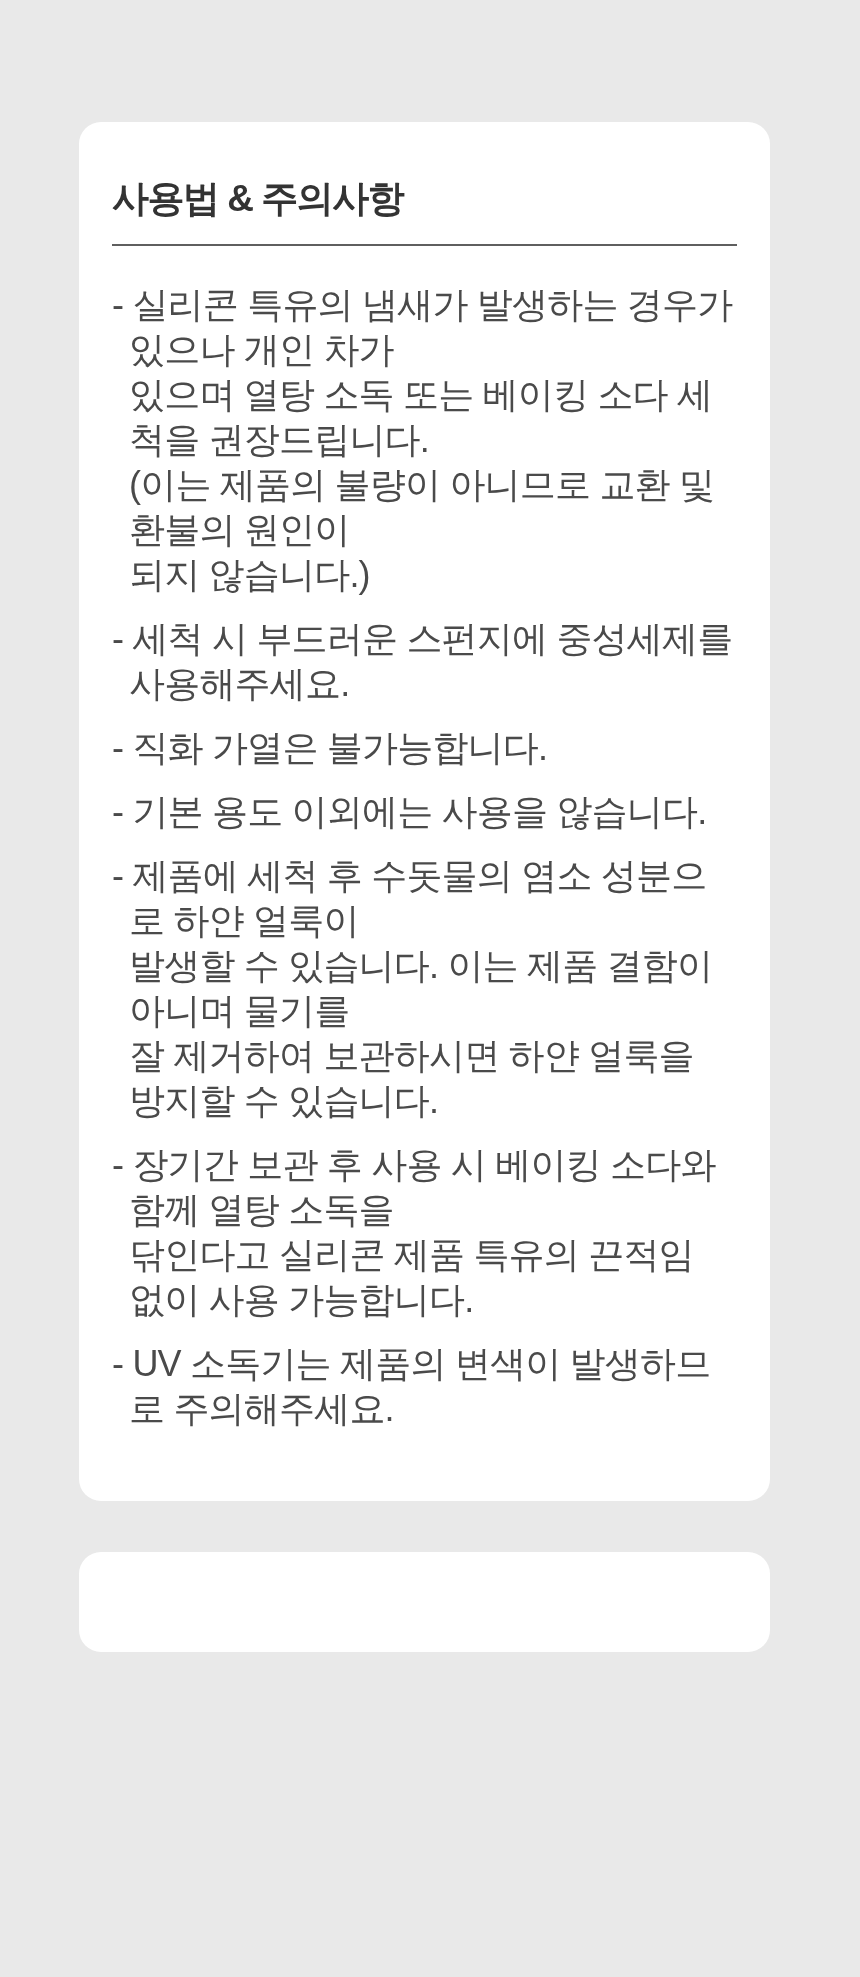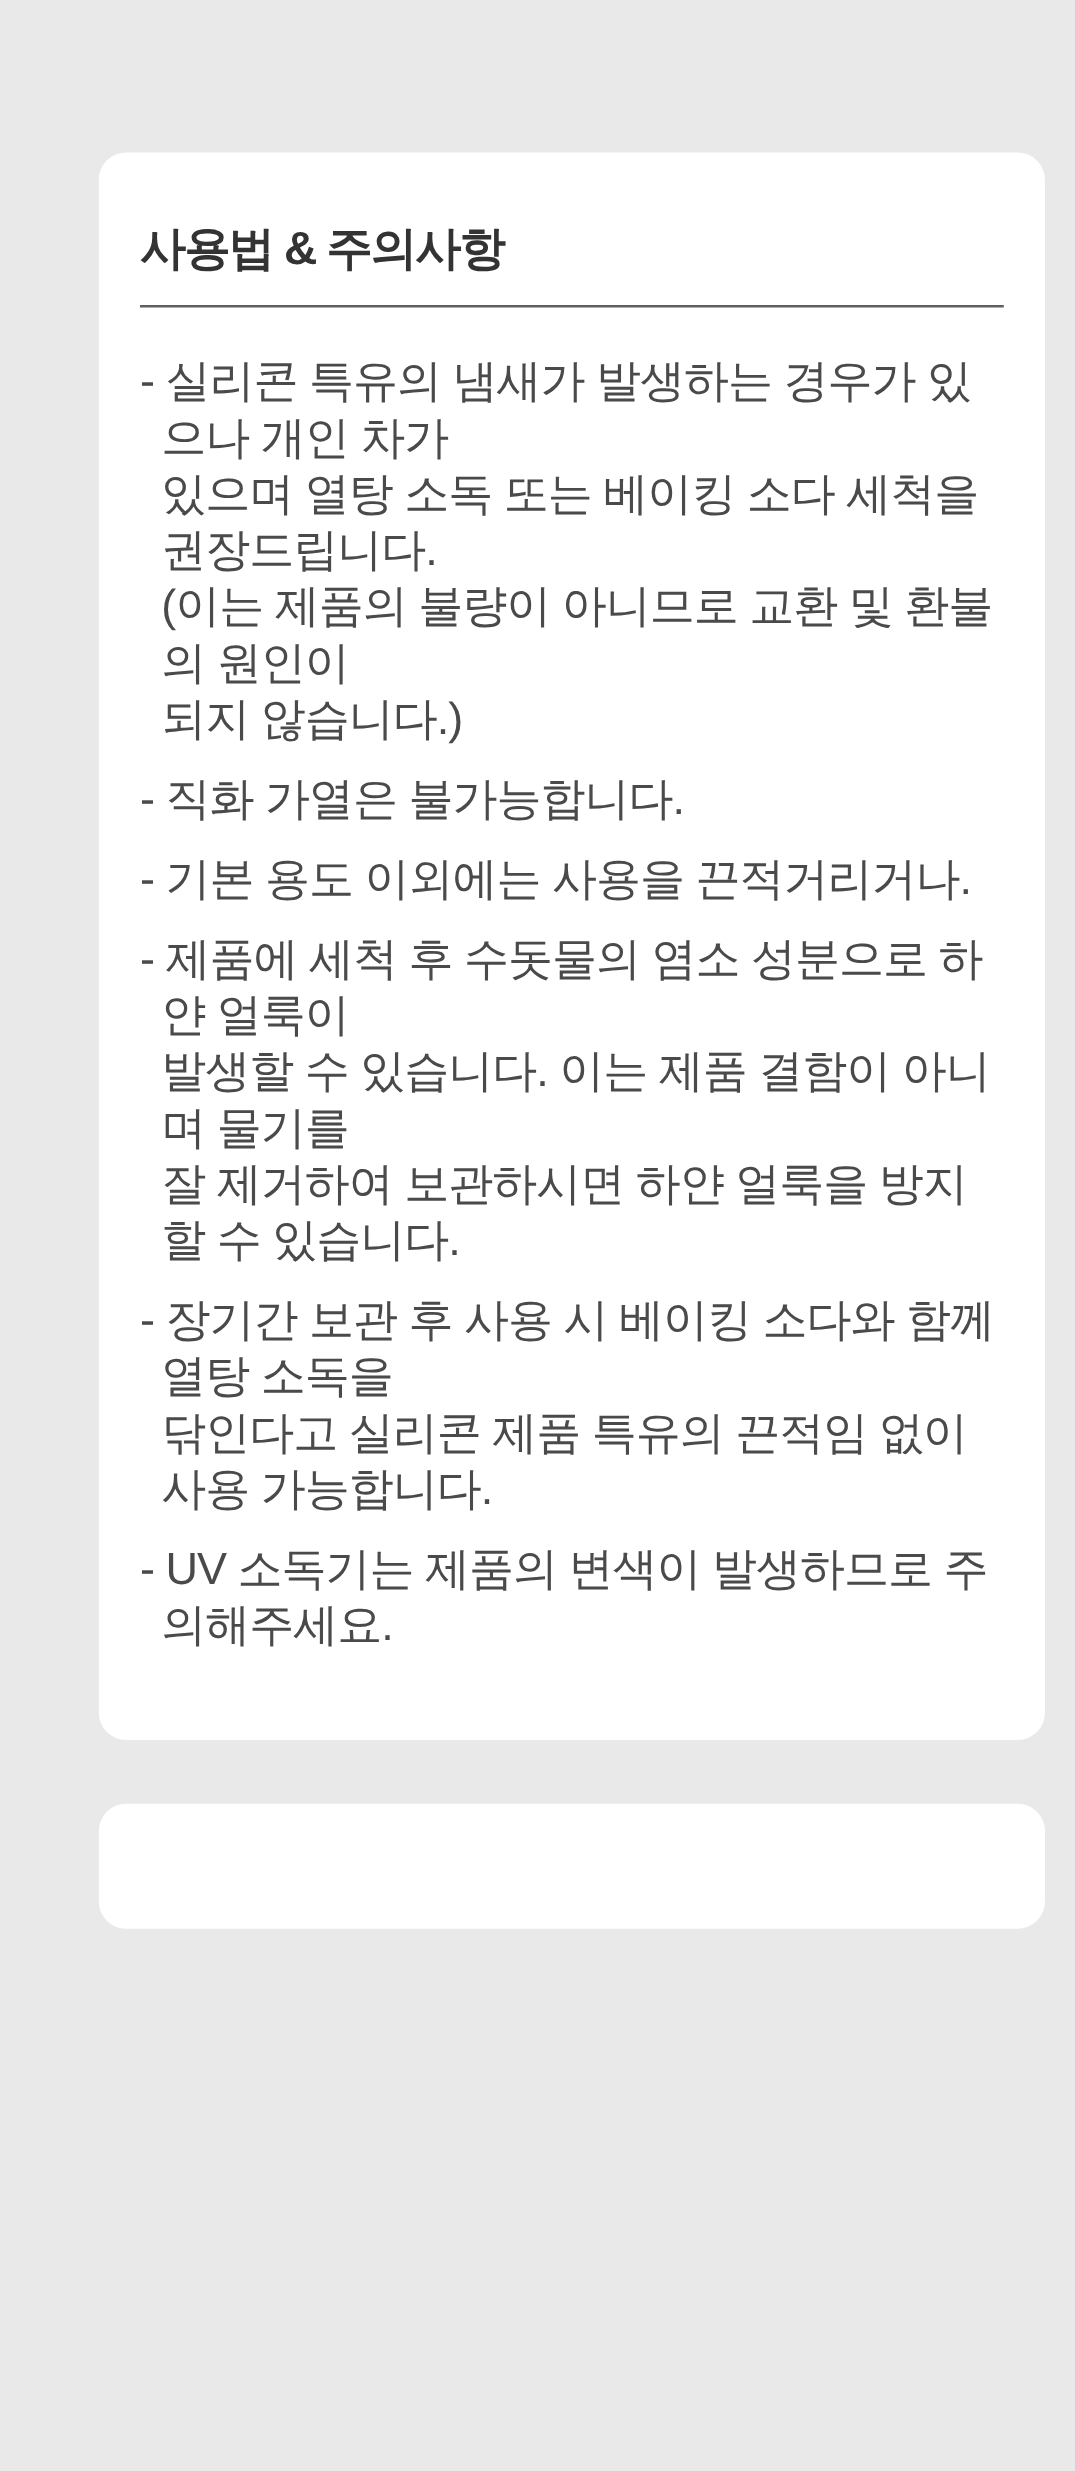--- a/index.html
+++ b/index.html
@@ -10,21 +10,21 @@
     width: 860px;
     height: 1977px;
     background: #e9e9e9;
     font-family: "Liberation Sans", sans-serif;
     color: #4a4a4a;
     overflow: hidden;
   }
   .card {
     background: #ffffff;
     border-radius: 22px;
-    width: 757px;
+    width: 691px;
     margin-left: 79px;
     box-sizing: border-box;
   }
   .card-usage {
     margin-top: 122px;
     padding: 52px 33px 70px 33px;
   }
   .card-washing {
     margin-top: 51px;
     padding: 50px 33px 50px 33px;
@@ -58,22 +58,23 @@
 <body>
 
 <section class="card card-usage">
   <h2 class="card-title">사용법 &amp; 주의사항</h2>
   <div class="rule"></div>
   <div class="usage-items">
     <p class="usage-item">- 실리콘 특유의 냄새가 발생하는 경우가 있으나 개인 차가
 있으며 열탕 소독 또는 베이킹 소다 세척을 권장드립니다.
 (이는 제품의 불량이 아니므로 교환 및 환불의 원인이
 되지 않습니다.)</p>
+    <p class="usage-item">- 세척 시 부드러운 스펀지에 중성세제를 사용해주세요.</p>
     <p class="usage-item">- 직화 가열은 불가능합니다.</p>
-    <p class="usage-item">- 기본 용도 이외에는 사용을 끈적거리거나.</p>
+    <p class="usage-item">- 기본 용도 이외에는 사용을 않습니다.</p>
     <p class="usage-item">- 제품에 세척 후 수돗물의 염소 성분으로 하얀 얼룩이
 발생할 수 있습니다. 이는 제품 결함이 아니며 물기를
 잘 제거하여 보관하시면 하얀 얼룩을 방지할 수 있습니다.</p>
     <p class="usage-item">- 장기간 보관 후 사용 시 베이킹 소다와 함께 열탕 소독을
 닦인다고 실리콘 제품 특유의 끈적임 없이 사용 가능합니다.</p>
     <p class="usage-item">- UV 소독기는 제품의 변색이 발생하므로 주의해주세요.</p>
   </div>
 </section>
 
 <section class="card card-washing">

